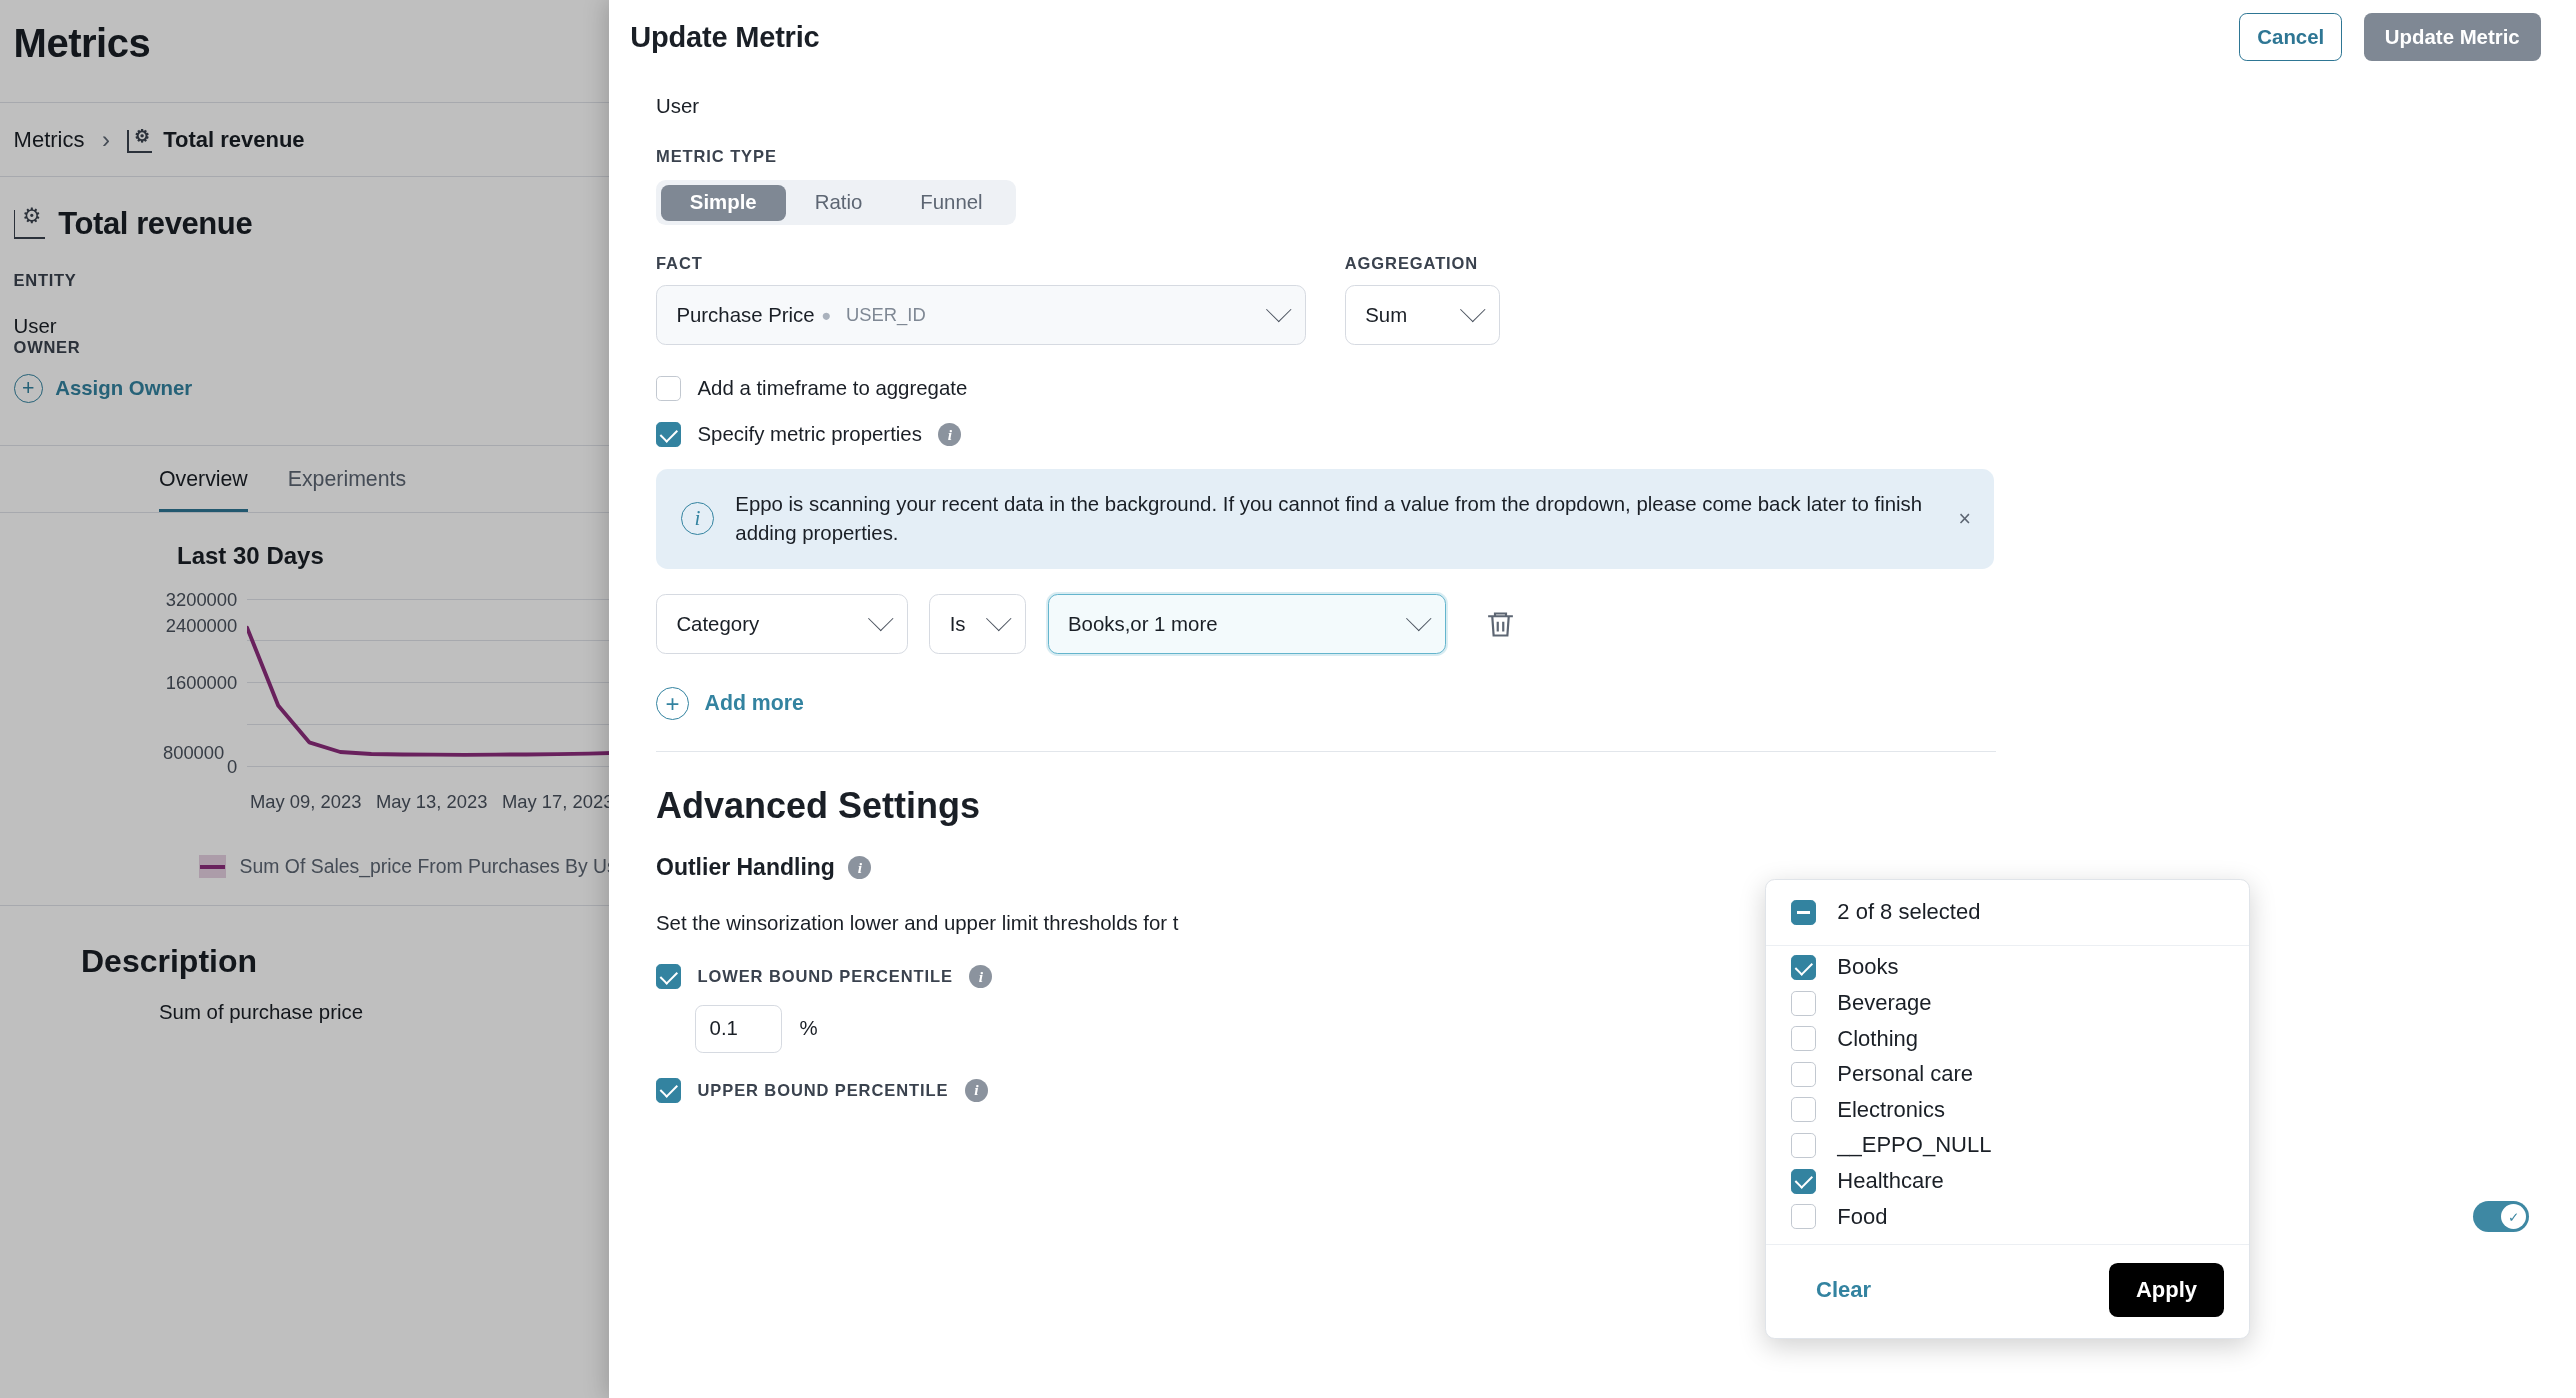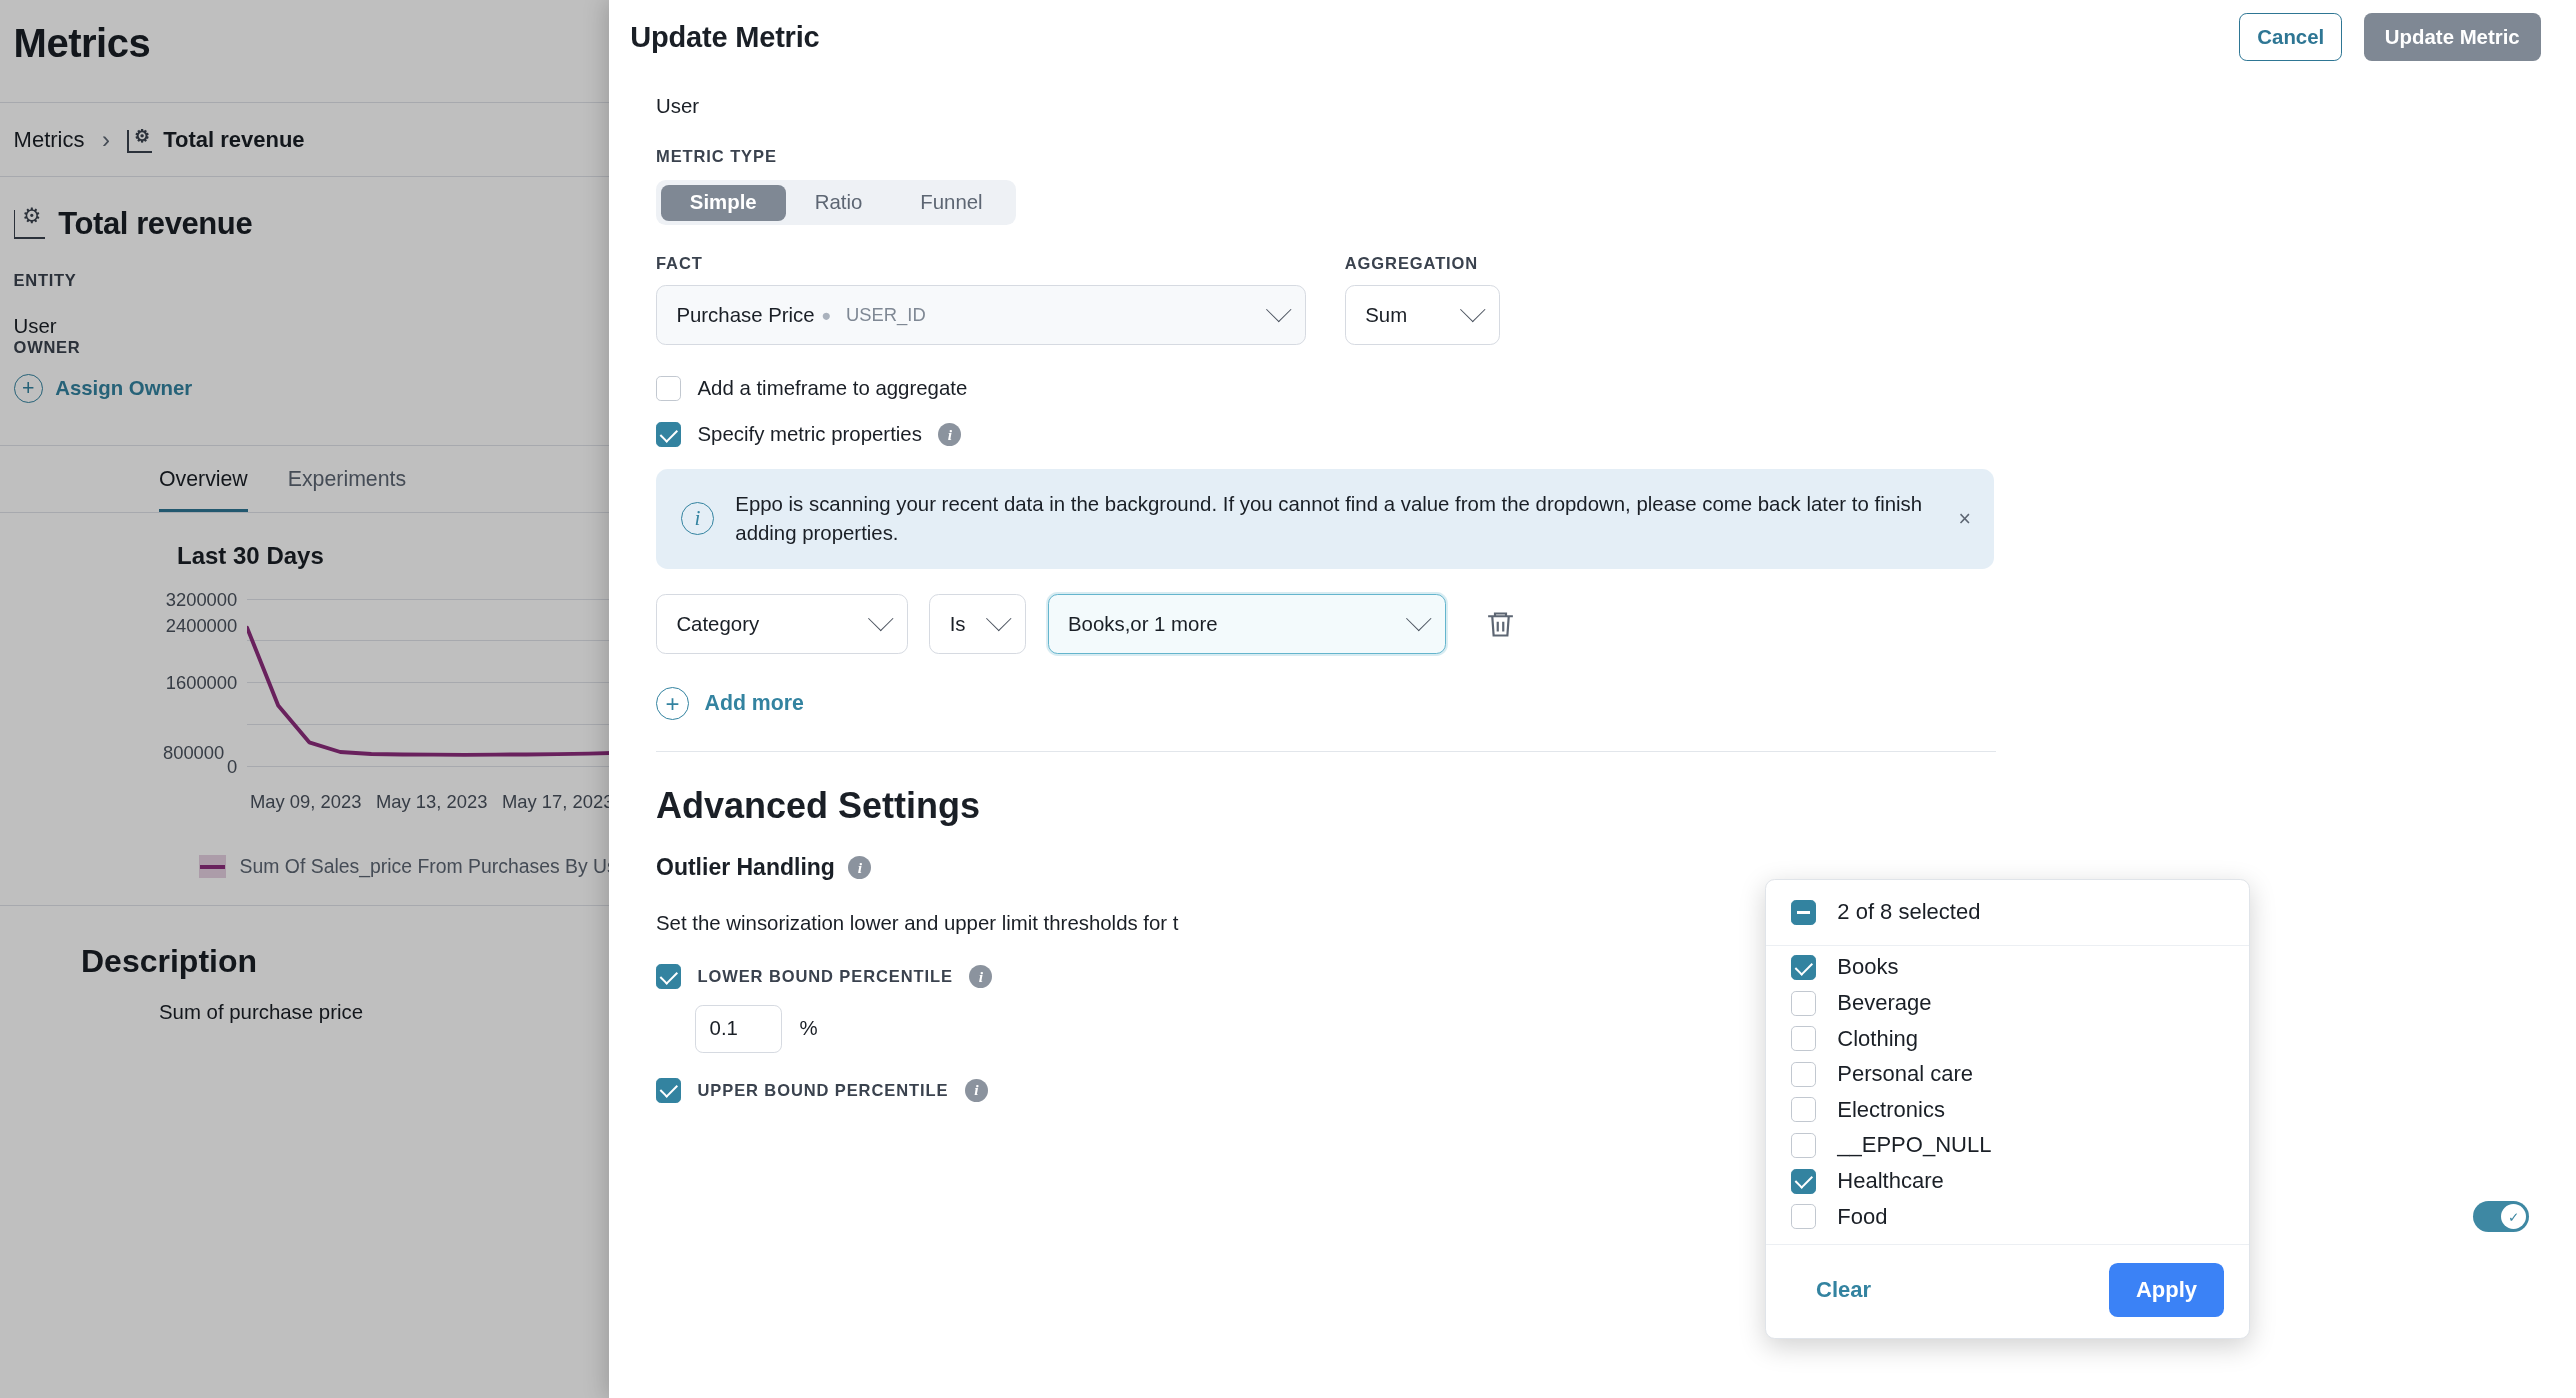--- a/index.html
+++ b/index.html
@@ -298,21 +298,21 @@
   .dd-item {
     display: flex; align-items: center; gap: 21.3px;
     padding: 4.8px 25px; font-size: 22px; color: #1a1f26; cursor: pointer;
   }
   .dd-foot {
     display: flex; align-items: center; border-top: 1px solid #eceff3;
     padding: 17.5px 25px 21.3px 25px;
   }
   .dd-clear { color: #3383a0; font-size: 22px; font-weight: bold; cursor: pointer; padding-left: 25px; }
   .btn-apply {
-    margin-left: auto; background: #3b82f6; color: #fff;
+    margin-left: auto; background: #000000; color: #fff;
     font-size: 22px; font-weight: bold; border: none; border-radius: 8.7px;
     padding: 0 27px; height: 54px; cursor: pointer;
     font-family: "Liberation Sans", sans-serif;
   }
 </style>
 </head>
 <body>
 
 <div id="app">
 

